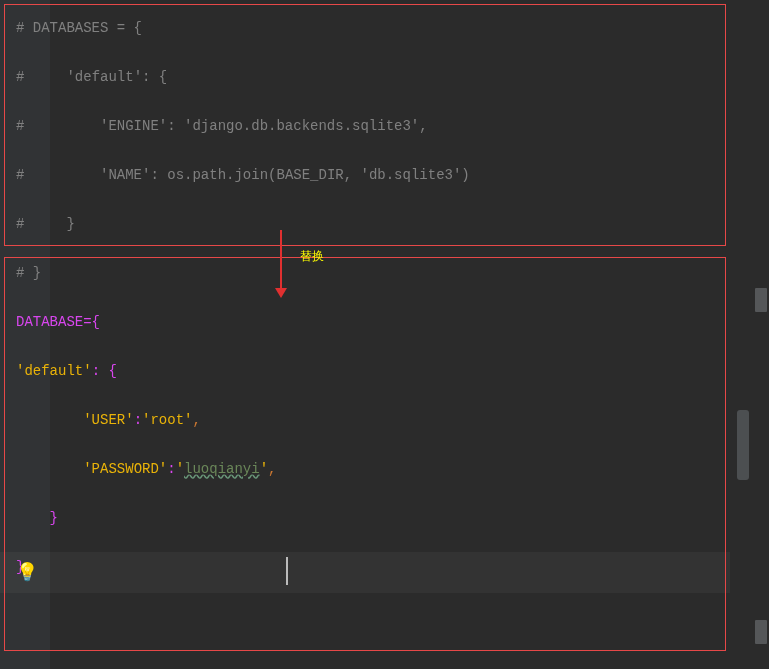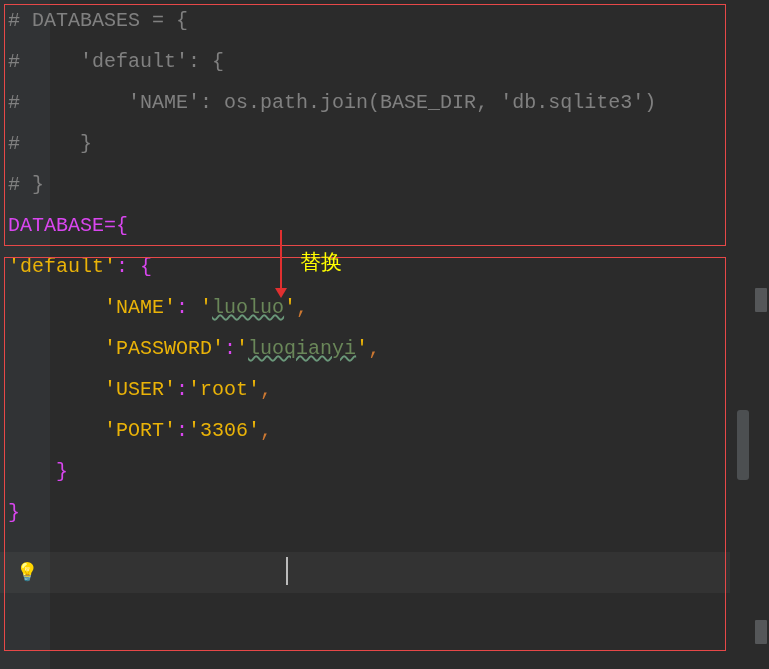--- a/index.html
+++ b/index.html
@@ -48,24 +48,24 @@
     position: absolute;
     right: 20px;
     top: 410px;
     width: 12px;
     height: 70px;
     background: #4c4f51;
     border-radius: 3px;
   }
 
   pre.code {
-    margin: 0;
+    margin: 8px;
     padding: 0 4px 0 8px;
     font-family: inherit;
-    font-size: 20px;
+    font-size: 14px;
     line-height: 41px;
     white-space: pre;
   }
   .comment { color: #808080; }
   .key, .string { color: #eab308; }
   .dflt { color: #d946ef; }
   .comma { color: #cc7832; }
   .warn {
     color: #6a8759;
     text-decoration-line: underline;
@@ -112,21 +112,21 @@
     bottom: -2px;
     width: 0; height: 0;
     border-left: 6px solid transparent;
     border-right: 6px solid transparent;
     border-top: 10px solid #e03030;
   }
   .arrow-label {
     position: absolute;
     left: 300px;
     top: 248px;
-    font-size: 21px;
+    font-size: 12px;
     color: #ffff00;
     font-family: "Microsoft YaHei", sans-serif;
     z-index: 7;
     pointer-events: none;
   }
 
   .bulb {
     position: absolute;
     left: 16px;
     top: 564px;
@@ -169,30 +169,29 @@
 <div class="editor">
 
   <div class="gutter"></div>
 
   <div class="cursor-highlight"></div>
 
   <div class="code-area">
 
 <pre class="code"><span class="comment"># DATABASES = {</span></pre>
 <pre class="code"><span class="comment">#     </span><span class="comment">'default': {</span></pre>
+<pre class="code"><span class="comment">#         </span><span class="comment">'ENGINE': 'django.db.backends.sqlite3'</span><span class="comment">,</span></pre>
 <pre class="code"><span class="comment">#         </span><span class="comment">'NAME': </span><span class="comment">os</span><span class="comment">.path.</span><span class="comment">join</span><span class="comment">(</span><span class="comment">BASE_DIR</span><span class="comment">, </span><span class="comment">'db.sqlite3'</span><span class="comment">)</span></pre>
 <pre class="code"><span class="comment">#     </span><span class="comment">}</span></pre>
 <pre class="code"><span class="comment"># </span><span class="comment">}</span></pre>
 
 <pre class="code"><span class="dflt">DATABASE={</span></pre>
 <pre class="code"><span class="key">'default'</span><span class="dflt">: {</span></pre>
-<pre class="code">        <span class="key">'NAME'</span><span class="dflt">: </span><span class="string">'</span><span class="warn">luoluo</span><span class="string">'</span><span class="comma">,</span></pre>
+<pre class="code">        <span class="key">'USER'</span><span class="dflt">:</span><span class="string">'root'</span><span class="comma">,</span></pre>
 <pre class="code">        <span class="key">'PASSWORD'</span><span class="dflt">:</span><span class="string">'</span><span class="warn">luoqianyi</span><span class="string">'</span><span class="comma">,</span></pre>
-<pre class="code">        <span class="key">'USER'</span><span class="dflt">:</span><span class="string">'root'</span><span class="comma">,</span></pre>
-<pre class="code">        <span class="key">'PORT'</span><span class="dflt">:</span><span class="string">'3306'</span><span class="comma">,</span></pre>
 <pre class="code"><span class="dflt">    }</span></pre>
 <pre class="code"><span class="dflt">}</span></pre>
   </div>
 
   <div class="caret"></div>
   <span class="bulb">💡</span>
 
   <div class="box-top"></div>
   <div class="box-bottom"></div>
   <div class="arrow"></div>

